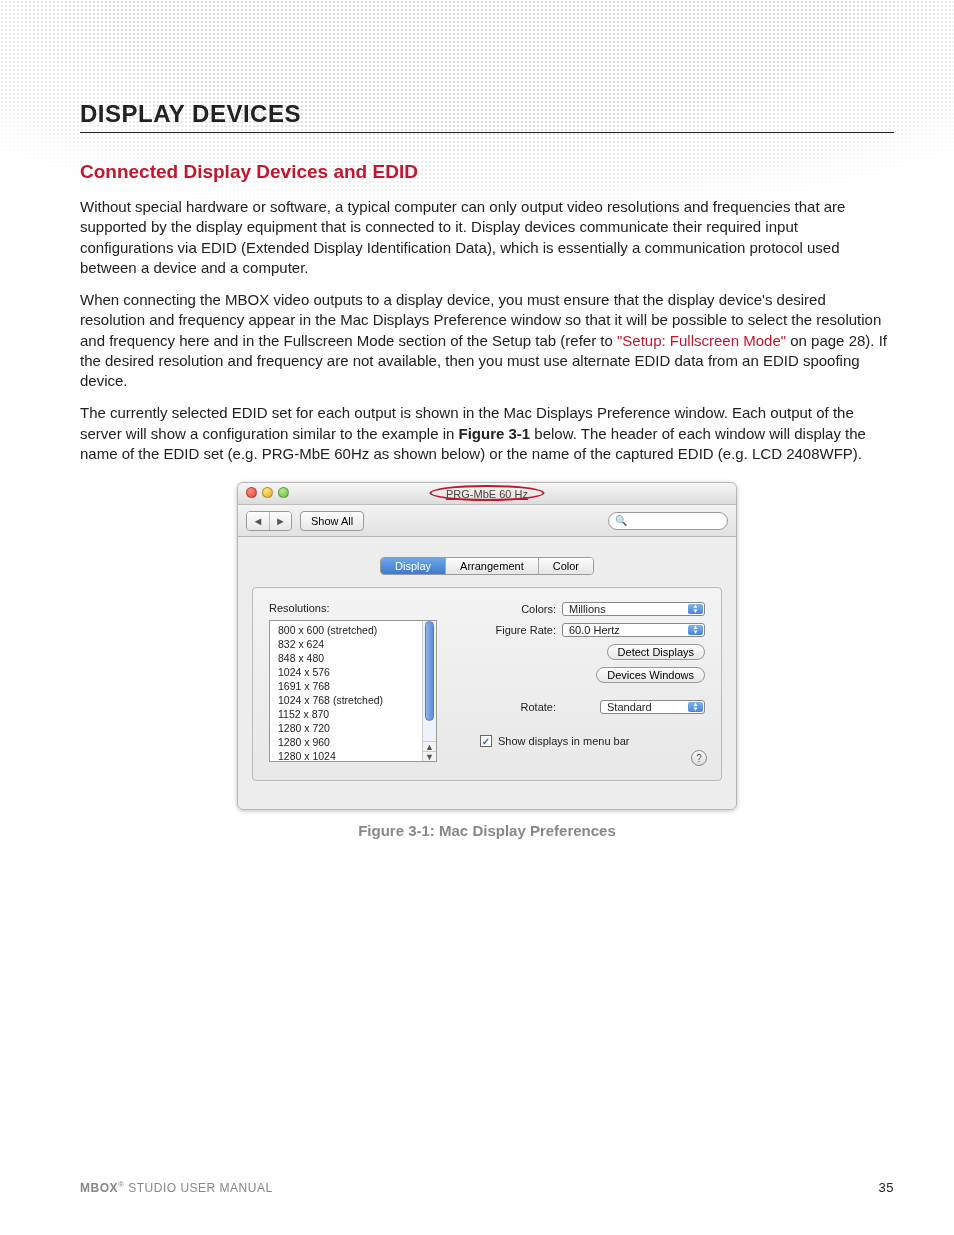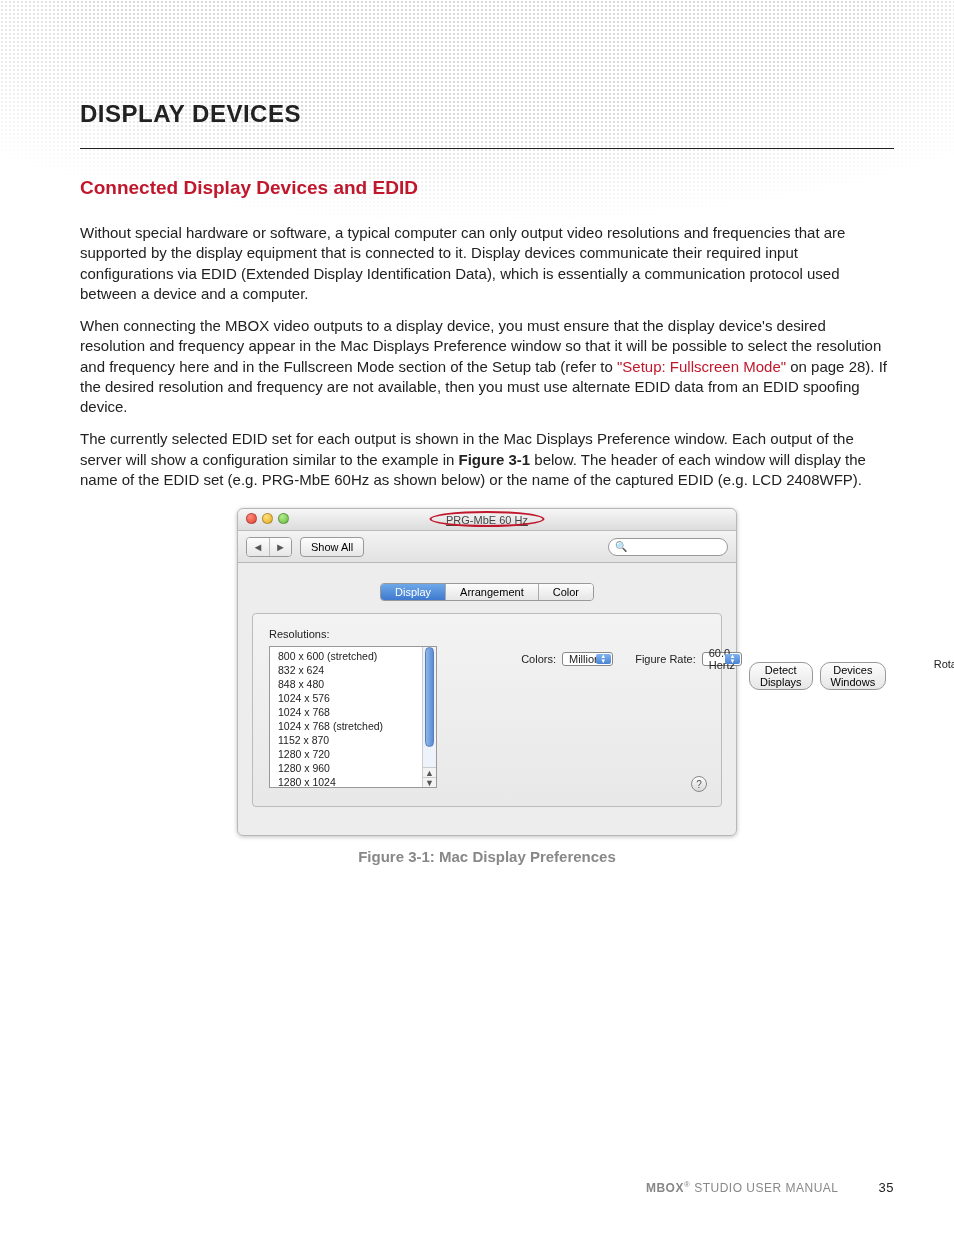--- a/index.html
+++ b/index.html
@@ -26,30 +26,30 @@
     padding: 100px 60px 0 80px;
   }
   h1.section {
     font-family: "Arial Narrow", Arial, sans-serif;
     font-stretch: condensed;
     font-weight: 700;
     font-size: 24px;
     letter-spacing: .5px;
     color: #222;
     border-bottom: 1px solid #222;
-    padding-bottom: 20px;
+    padding-bottom: 4px;
     margin-bottom: 28px;
   }
   h2.sub {
     font-family: "Arial Narrow", Arial, sans-serif;
     font-stretch: condensed;
     font-weight: 700;
     font-size: 19px;
     color: #c1172c;
-    margin: 26px 0 24px 0;
+    margin: 26px 0 14px 0;
   }
   p.body {
     font-size: 15px;
     line-height: 1.35;
     margin-bottom: 12px;
   }
   a.xref { color: #c1172c; text-decoration: none; }
   strong.figref { font-weight: 700; }
   .figcap {
     text-align: center;
@@ -157,21 +157,21 @@
   .scrollbar .track { flex: 1; position: relative; }
   .scrollbar .thumb {
     position:absolute; left:2px; right:2px; top:0; height:100px;
     background: linear-gradient(to right,#8fb7ea,#5a8cd6); border-radius:6px;
     border: 1px solid #5a7db3;
   }
   .scrollbar .arrow {
     height: 10px; display:flex;align-items:center;justify-content:center;
     font-size:9px; color:#555; background:#f3f3f3; border-top:1px solid #ccc;
   }
-  .rightcol { width: 225px; display:flex; flex-direction:row; gap: 7px; }
+  .rightcol { width: 225px; display:flex; flex-direction:column; gap: 7px; }
   .row { display:flex; align-items:center; gap:6px; }
   .row .lbl { width: 76px; text-align:right; font-size:11px; }
   .sel {
     flex:1; height:14px; border:1px solid #888; border-radius:3px;
     background:#fff; display:flex; align-items:center; padding:0 6px;
     position:relative; font-size:11px;
   }
   .sel .caret {
     position:absolute; right:1px; top:1px; bottom:1px; width:15px;
     background: linear-gradient(#7fb4ef,#4b83d4); border-radius:2px;
@@ -185,21 +185,21 @@
   .cb { width:12px;height:12px;border:1px solid #666;background:#fff;display:flex;align-items:center;justify-content:center;color:#2a62b5;font-size:10px;font-weight:bold;}
   .help {
     width:16px;height:16px;border-radius:50%;border:1px solid #888;
     background:linear-gradient(#fdfdfd,#d9d9d9);
     display:flex;align-items:center;justify-content:center;font-size:10px;color:#555;
     position:absolute; right:14px; bottom:14px;
   }
 
   .footer {
     position:absolute; bottom:40px; right:60px; left:80px;
-    display:flex; justify-content:flex-end; align-items:baseline;
+    display:flex; justify-content:space-between; align-items:baseline;
     font-family:"Arial Narrow",Arial,sans-serif; font-stretch:condensed;
     font-size:12px; color:#888; letter-spacing:.5px;
   }
   .footer .pg { margin-left:40px; color:#222; font-weight:400; font-family:Arial,sans-serif; font-size:13px;}
   .sup { font-size: 8px; vertical-align: super; }
 </style>
 </head>
 <body>
 
 <div class="dots"></div>
@@ -251,21 +251,21 @@
 
       <div class="panel">
         <div class="leftcol">
           <span class="reslabel">Resolutions:</span>
           <div class="listbox">
             <ul>
               <li>800 x 600 (stretched)</li>
               <li>832 x 624</li>
               <li>848 x 480</li>
               <li>1024 x 576</li>
-              <li>1024 x 768</li>
+              <li>1691 x 768</li>
               <li>1024 x 768 (stretched)</li>
               <li>1152 x 870</li>
               <li>1280 x 720</li>
               <li>1280 x 960</li>
               <li>1280 x 1024</li>
             </ul>
             <div class="scrollbar">
               <div class="track">
                   <div class="thumb"></div>
                 </div>

